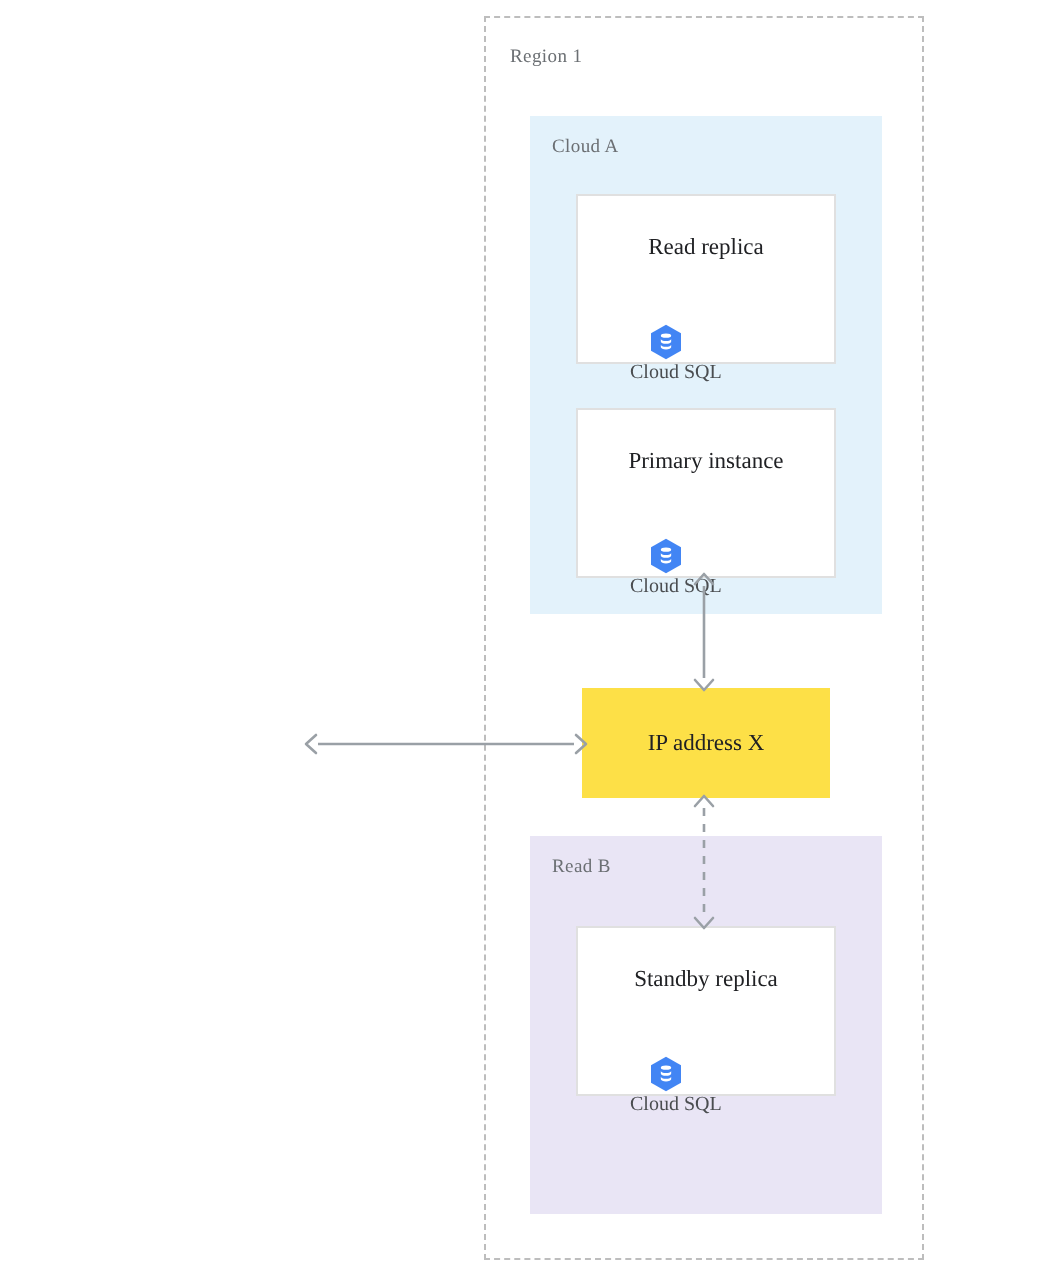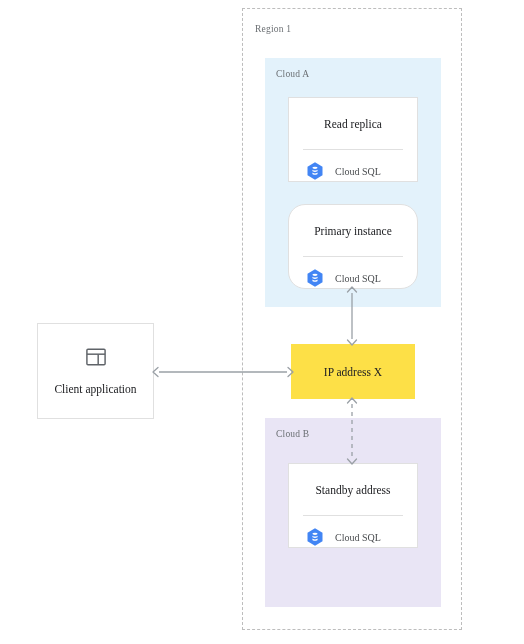--- a/index.html
+++ b/index.html
@@ -71,37 +71,37 @@
   }
 
   
   .card {
     position: absolute;
     box-sizing: border-box;
     background: #ffffff;
     border: 1px solid #e0e0e0;
     display: flex;
     flex-direction: column;
-    align-items: center;
   }
   .card-title {
     font-size: 11.5px;
     color: #202124;
     text-align: center;
     margin-top: 20px;
     line-height: 1.2;
   }
   .card-rule {
     width: 100px;
     height: 1px;
     background: #e0e0e0;
     margin: 17px 0 0 0;
   }
   .card-service {
     display: flex;
+    flex-direction: column;
     align-items: center;
     margin-top: 12px;
     align-self: flex-start;
     margin-left: 16px;
   }
   .svc-label {
     font-size: 10px;
     color: #4a4d50;
     margin-left: 10px;
     white-space: nowrap;
@@ -117,21 +117,20 @@
     left: 288px;
     top: 97px;
     width: 130px;
     height: 85px;
   }
   .card-primary {
     left: 288px;
     top: 204px;
     width: 130px;
     height: 85px;
-    border-radius: 17px;
   }
   .card-standby {
     left: 288px;
     top: 463px;
     width: 130px;
     height: 85px;
   }
 
   
   .ip-box {
@@ -193,21 +192,21 @@
 
   <div class="region">
     <span class="region-label">Region 1</span>
   </div>
 
   <div class="zone zone-a">
     <span class="zone-label">Cloud A</span>
   </div>
 
   <div class="zone zone-b">
-    <span class="zone-label">Cloud B</span>
+    <span class="zone-label">Read B</span>
   </div>
 
   <div class="card card-read-replica">
     <div class="card-title">Read replica</div>
     <div class="card-rule"></div>
     <div class="card-service">
       <span>
         <svg class="gcp-hex" viewBox="0 0 24 24" xmlns="http://www.w3.org/2000/svg">
           <polygon points="12,1.6 21,6.8 21,17.2 12,22.4 3,17.2 3,6.8" fill="#4285f4"></polygon>
           <g fill="#ffffff">
@@ -233,51 +232,41 @@
             <path d="M8.9 10.2c0 .7 1.39 1.25 3.1 1.25s3.1-.55 3.1-1.25v1.6c0 .7-1.39 1.25-3.1 1.25s-3.1-.55-3.1-1.25z"></path>
             <path d="M8.9 13.6c0 .7 1.39 1.25 3.1 1.25s3.1-.55 3.1-1.25v1.6c0 .7-1.39 1.25-3.1 1.25s-3.1-.55-3.1-1.25z"></path>
           </g>
         </svg>
       </span>
       <span class="svc-label">Cloud SQL</span>
     </div>
   </div>
 
   <div class="card card-standby">
-    <div class="card-title">Standby address</div>
+    <div class="card-title">Standby replica</div>
     <div class="card-rule"></div>
     <div class="card-service">
       <span>
         <svg class="gcp-hex" viewBox="0 0 24 24" xmlns="http://www.w3.org/2000/svg">
           <polygon points="12,1.6 21,6.8 21,17.2 12,22.4 3,17.2 3,6.8" fill="#4285f4"></polygon>
           <g fill="#ffffff">
             <ellipse cx="12" cy="8.2" rx="3.1" ry="1.25"></ellipse>
             <path d="M8.9 10.2c0 .7 1.39 1.25 3.1 1.25s3.1-.55 3.1-1.25v1.6c0 .7-1.39 1.25-3.1 1.25s-3.1-.55-3.1-1.25z"></path>
             <path d="M8.9 13.6c0 .7 1.39 1.25 3.1 1.25s3.1-.55 3.1-1.25v1.6c0 .7-1.39 1.25-3.1 1.25s-3.1-.55-3.1-1.25z"></path>
           </g>
         </svg>
       </span>
       <span class="svc-label">Cloud SQL</span>
     </div>
   </div>
 
   <div class="ip-box">
     <span class="ip-box-label">IP address X</span>
   </div>
 
-  <div class="client-box">
-    <span>
-      <svg class="client-icon" viewBox="0 0 22 19" xmlns="http://www.w3.org/2000/svg">
-        <rect x="1" y="1" width="20" height="17" rx="1.2" fill="none" stroke="#5f6368" stroke-width="1.6"></rect>
-        <line x1="1" y1="6.4" x2="21" y2="6.4" stroke="#5f6368" stroke-width="1.6"></line>
-        <line x1="13.4" y1="6.4" x2="13.4" y2="18" stroke="#5f6368" stroke-width="1.6"></line>
-      </svg>
-    </span>
-    <span class="client-label">Client application</span>
-  </div>
 
   <svg class="connector conn-primary-ip" viewBox="0 0 24 60" xmlns="http://www.w3.org/2000/svg">
     <line x1="12" y1="7" x2="12" y2="53" stroke="#9aa0a6" stroke-width="1.3"></line>
     <polyline points="7.5,6 12,1 16.5,6" fill="none" stroke="#9aa0a6" stroke-width="1.3" stroke-linecap="round" stroke-linejoin="round"></polyline>
     <polyline points="7.5,54 12,59 16.5,54" fill="none" stroke="#9aa0a6" stroke-width="1.3" stroke-linecap="round" stroke-linejoin="round"></polyline>
   </svg>
 
   <svg class="connector conn-ip-standby" viewBox="0 0 24 68" xmlns="http://www.w3.org/2000/svg">
     <line x1="12" y1="7" x2="12" y2="61" stroke="#9aa0a6" stroke-width="1.3" stroke-dasharray="4 4"></line>
     <polyline points="7.5,6 12,1 16.5,6" fill="none" stroke="#9aa0a6" stroke-width="1.3" stroke-linecap="round" stroke-linejoin="round"></polyline>

